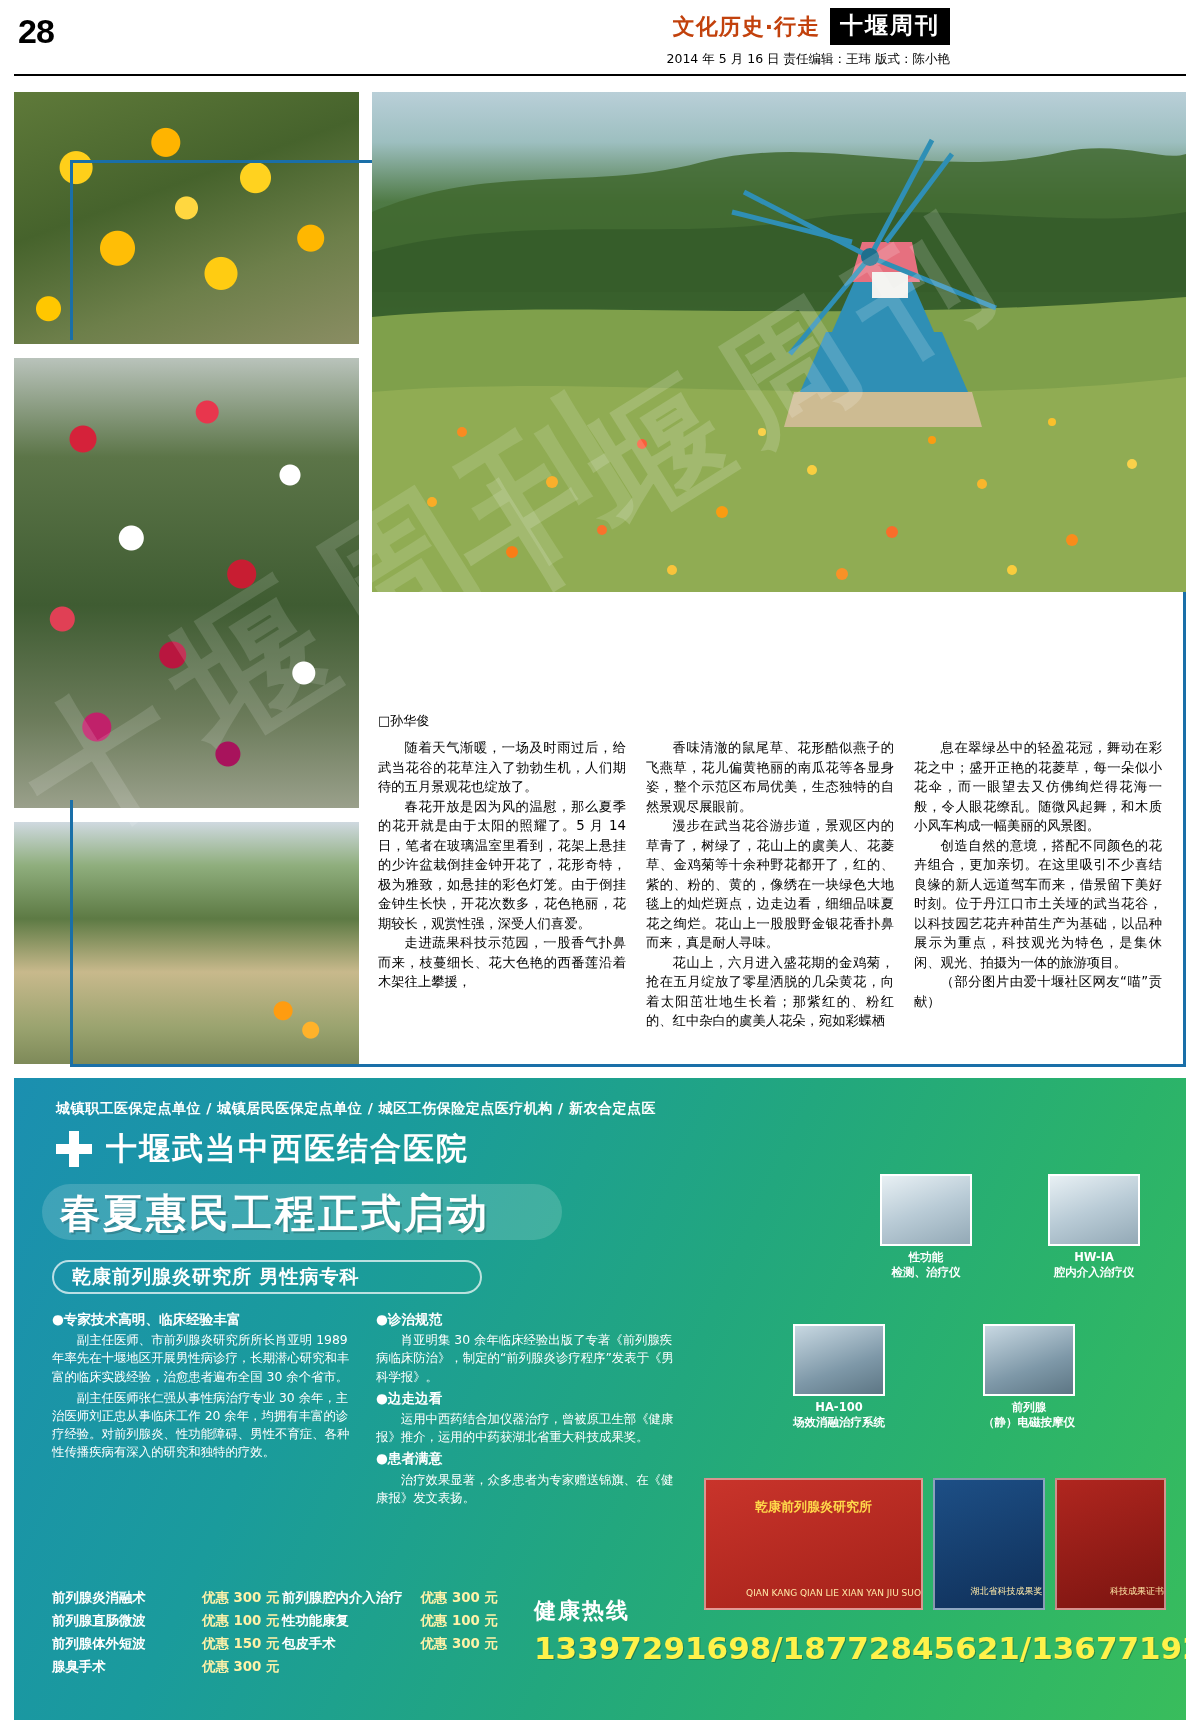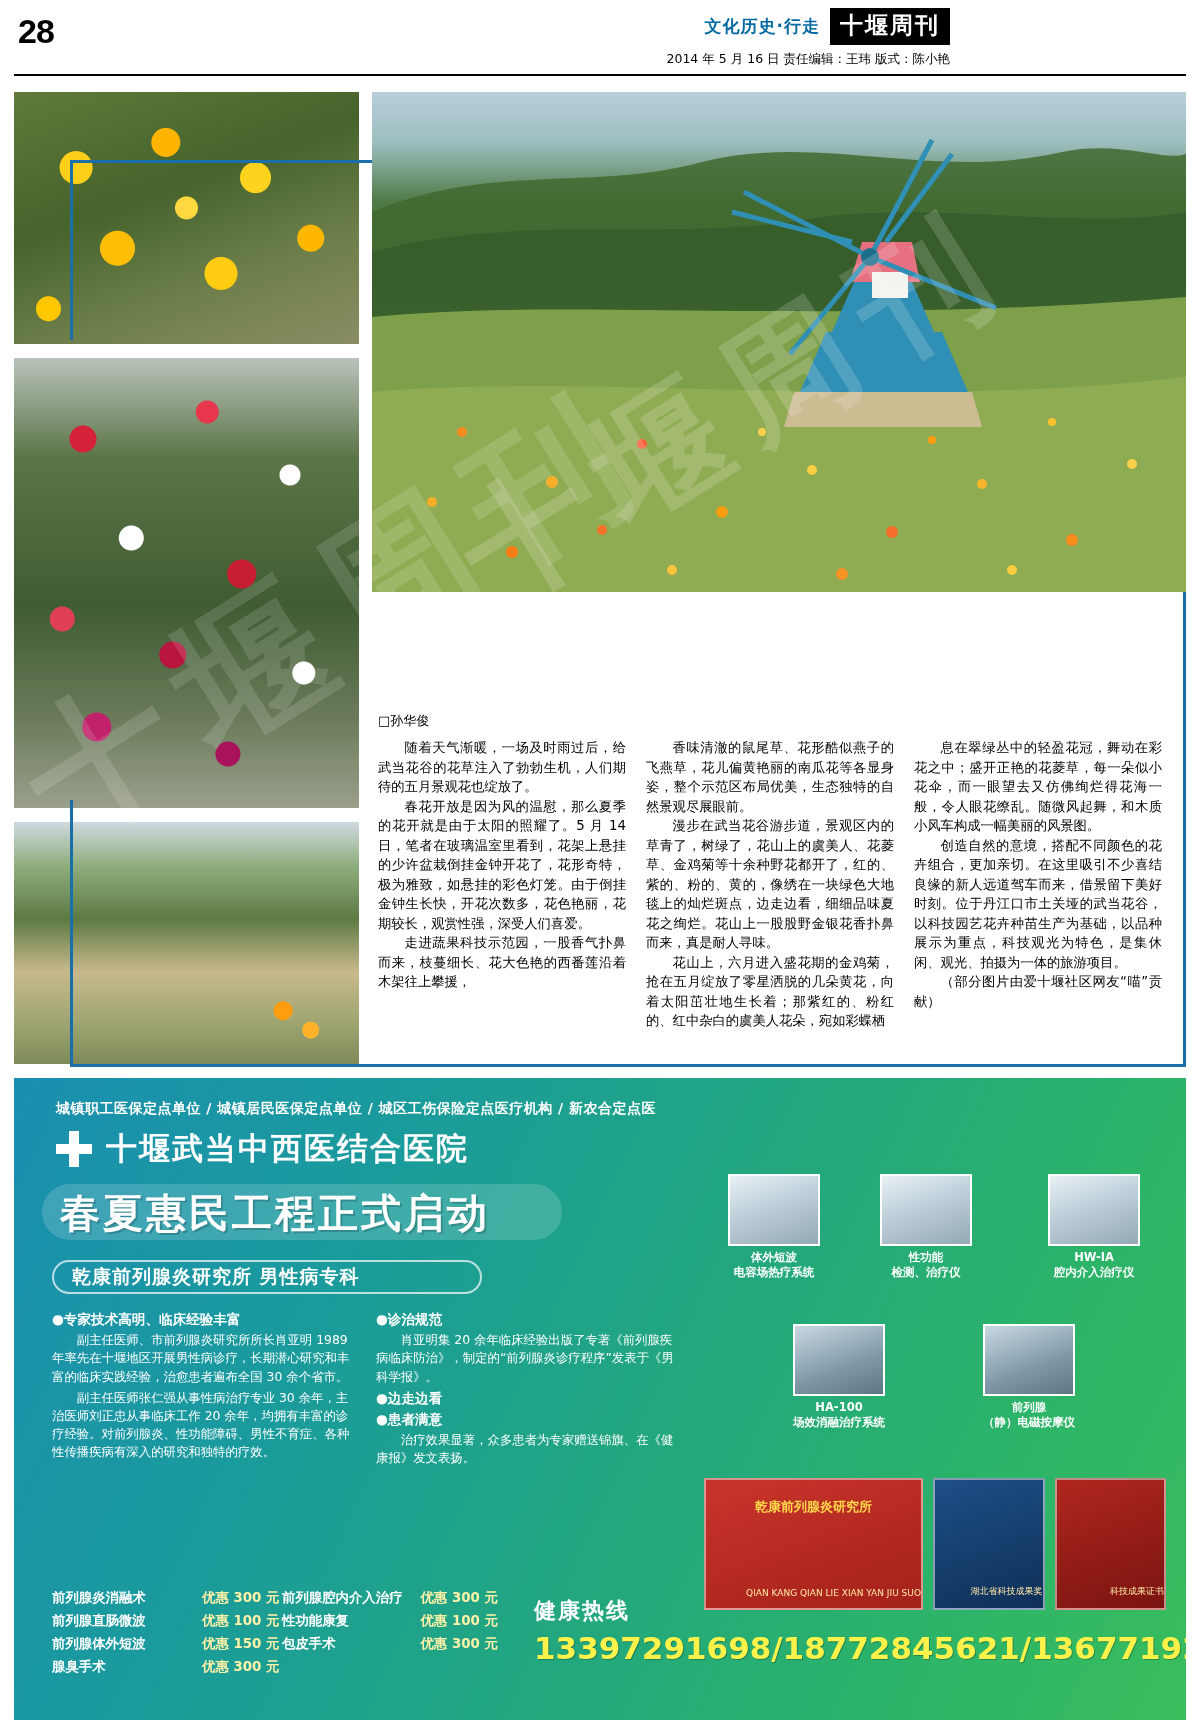--- a/index.html
+++ b/index.html
@@ -39,23 +39,23 @@
     text-align: right;
   }
   .masthead-row1 {
     display: flex;
     align-items: center;
     justify-content: flex-end;
     gap: 10px;
   }
   .section-title {
     font-family: "DejaVu Sans", sans-serif;
-    font-size: 17px;
+    font-size: 22px;
     font-weight: bold;
-    color: #0369a1;
+    color: #c2410c;
     letter-spacing: 1px;
   }
   .paper-badge {
     background: #000;
     color: #fff;
     font-size: 23px;
     font-weight: bold;
     padding: 2px 10px 4px 10px;
     letter-spacing: 2px;
     font-family: "DejaVu Sans", sans-serif;
@@ -421,33 +421,29 @@
     <div class="dept">乾康前列腺炎研究所  男性病专科</div>
 
     <div class="ad-cols">
       <div class="ad-col">
         <p class="ad-head" style="text-indent:0">●专家技术高明、临床经验丰富</p>
         <p>副主任医师、市前列腺炎研究所所长肖亚明 1989 年率先在十堰地区开展男性病诊疗，长期潜心研究和丰富的临床实践经验，治愈患者遍布全国 30 余个省市。</p>
         <p>副主任医师张仁强从事性病治疗专业 30 余年，主治医师刘正忠从事临床工作 20 余年，均拥有丰富的诊疗经验。对前列腺炎、性功能障碍、男性不育症、各种性传播疾病有深入的研究和独特的疗效。</p>
       </div>
       <div class="ad-col">
         <p class="ad-head" style="text-indent:0">●诊治规范</p>
-        <p>肖亚明集 20 余年临床经验出版了专著《前列腺疾病临床防治》，制定的“前列腺炎诊疗程序”发表于《男科学报》。</p>
+        <p>肖亚明集 30 余年临床经验出版了专著《前列腺疾病临床防治》，制定的“前列腺炎诊疗程序”发表于《男科学报》。</p>
         <p class="ad-head" style="text-indent:0">●边走边看</p>
+        <p>运用中西药结合加仪器治疗，曾被原卫生部《健康报》推介，运用的中药获湖北省重大科技成果奖。</p>
         <p class="ad-head" style="text-indent:0">●患者满意</p>
         <p>治疗效果显著，众多患者为专家赠送锦旗、在《健康报》发文表扬。</p>
       </div>
     </div>
 
     <div class="devices">
-      <div class="device" style="left:0px; top:0px; width:140px;">
-        <div class="screen"></div>
-        <div class="lbl">体外短波</div>
-        <div class="lbl">电容场热疗系统</div>
-      </div>
       <div class="device" style="left:152px; top:0px; width:140px;">
         <div class="screen"></div>
         <div class="lbl">性功能</div>
         <div class="lbl">检测、治疗仪</div>
       </div>
       <div class="device" style="left:320px; top:0px; width:140px;">
         <div class="screen"></div>
         <div class="lbl">HW-IA</div>
         <div class="lbl">腔内介入治疗仪</div>
       </div>

